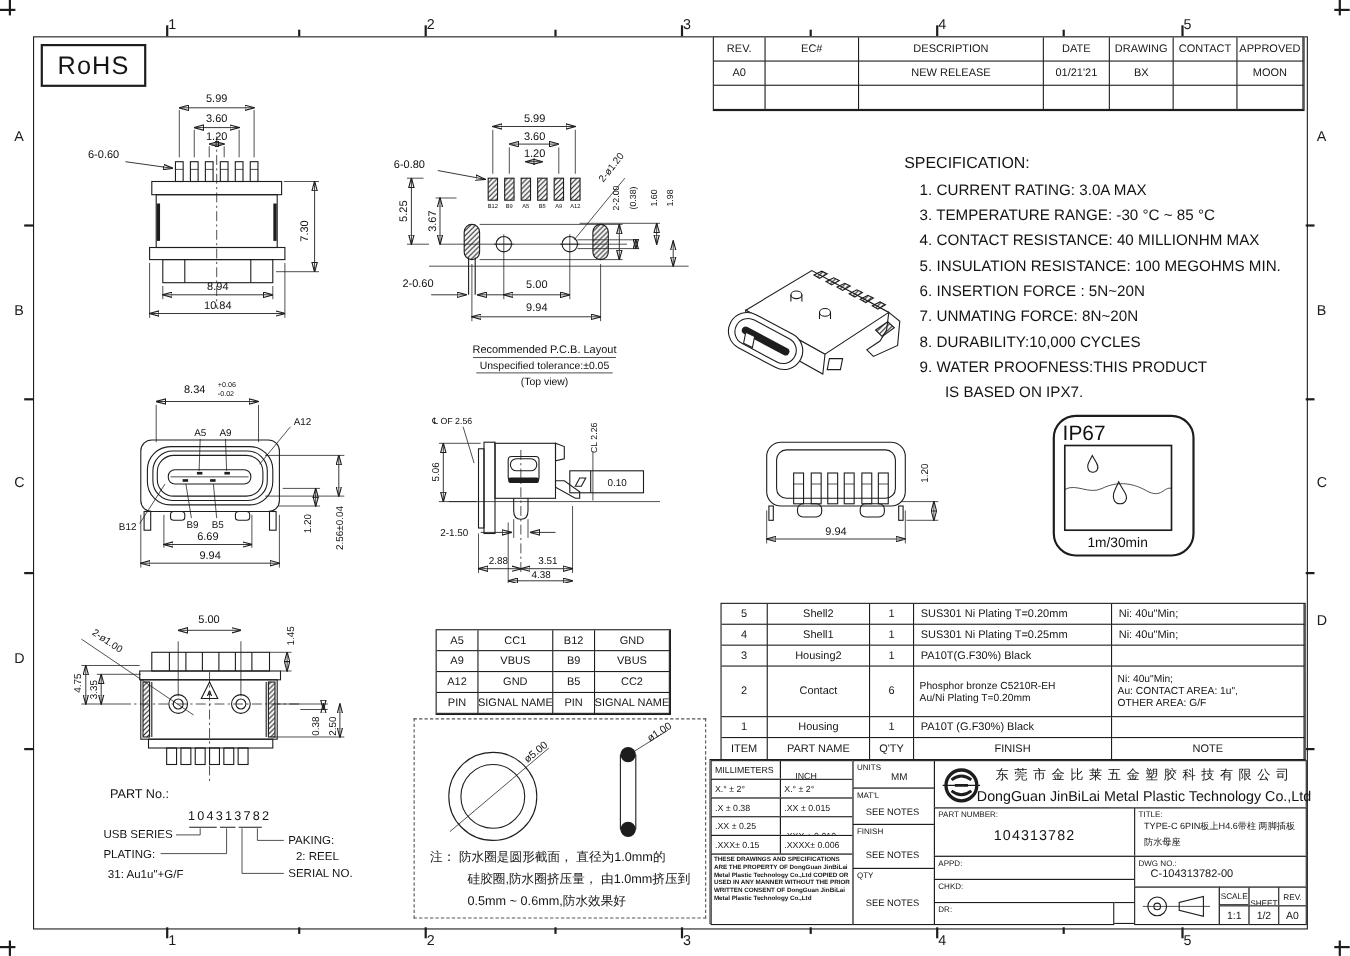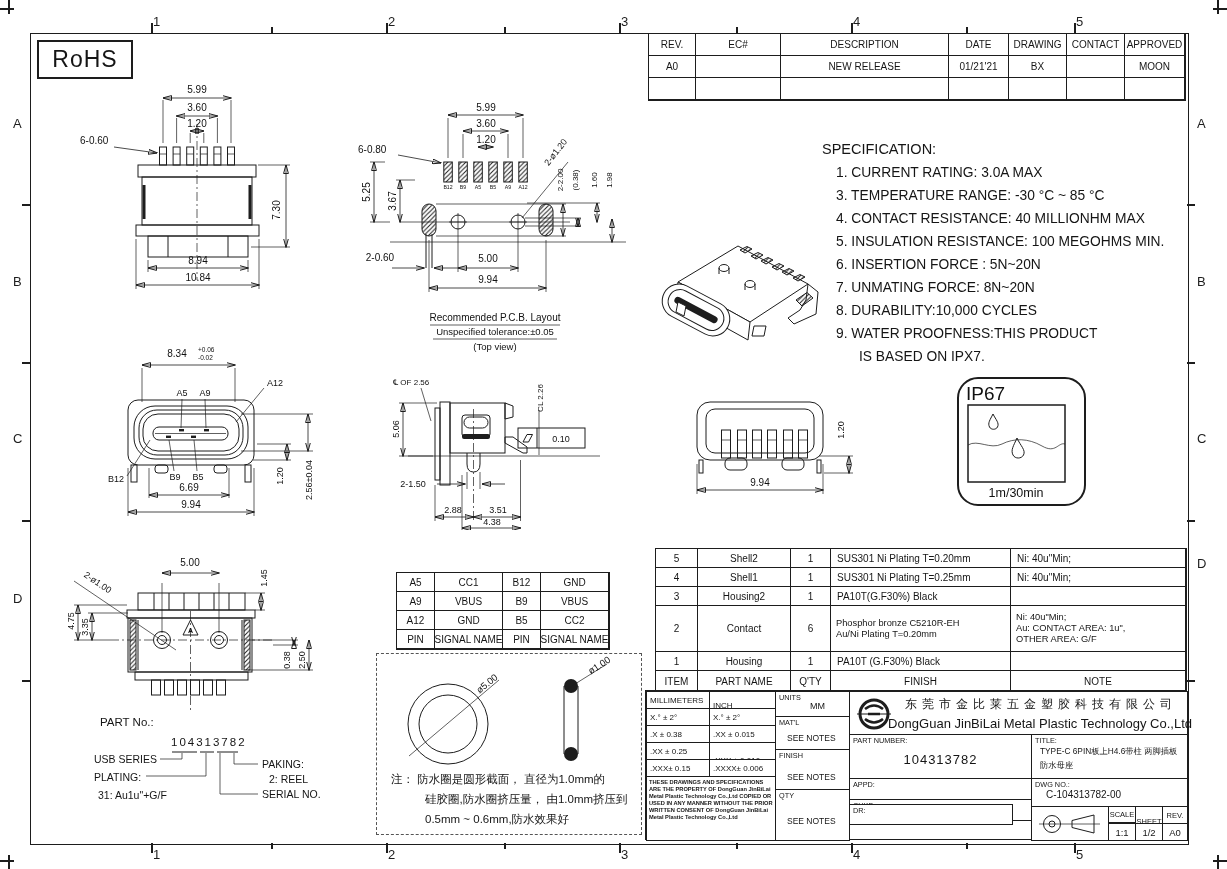--- a/index.html
+++ b/index.html
@@ -573,21 +573,21 @@
   <div class="tl"></div>
   <div>ITEM</div>
   <div>PART NAME</div>
   <div>Q'TY</div>
   <div>FINISH</div>
   <div>NOTE</div>
 </div>
 
 <div class="abs" style="left:645px;top:690px;width:542px;height:150px;border:1.6px solid #1d1d1d;box-sizing:border-box">
   <div class="tb" style="left:0;top:0;width:64px;height:18px;font-size:8px;display:flex;align-items:center;padding-left:3px">MILLIMETERS</div>
-  <div class="tb" style="left:63px;top:0;width:67px;height:29px;font-size:8px;display:flex;align-items:center;padding-left:3px">INCH</div>
+  <div class="tb" style="left:63px;top:0;width:67px;height:29px;font-size:8px;display:flex;align-items:center;padding-left:13px">INCH</div>
   <div class="tb" style="left:0;top:17px;width:64px;height:18px;font-size:8px;display:flex;align-items:center;padding-left:3px">X.° ± 2°</div>
   <div class="tb" style="left:63px;top:17px;width:67px;height:18px;font-size:8px;display:flex;align-items:center;padding-left:3px">X.° ± 2°</div>
   <div class="tb" style="left:0;top:34px;width:64px;height:18px;font-size:8px;display:flex;align-items:center;padding-left:3px">.X ± 0.38</div>
   <div class="tb" style="left:63px;top:34px;width:67px;height:18px;font-size:8px;display:flex;align-items:center;padding-left:3px">.XX ± 0.015</div>
   <div class="tb" style="left:0;top:51px;width:64px;height:18px;font-size:8px;display:flex;align-items:center;padding-left:3px">.XX ± 0.25</div>
   <div class="tb" style="left:63px;top:51px;width:67px;height:36px;font-size:8px;display:flex;align-items:center;padding-left:3px">.XXX ± 0.010</div>
   <div class="tb" style="left:0;top:68px;width:64px;height:18px;font-size:8px;display:flex;align-items:center;padding-left:3px">.XXX± 0.15</div>
   <div class="tb" style="left:63px;top:68px;width:67px;height:18px;font-size:8px;display:flex;align-items:center;padding-left:3px">.XXXX± 0.006</div>
   <div class="tb" style="left:0;top:85px;width:130px;height:65px;font-size:5.7px;line-height:6.9px;padding:2px;font-weight:bold">THESE DRAWINGS AND SPECIFICATIONS ARE THE PROPERTY OF DongGuan JinBiLai Metal Plastic Technology Co.,Ltd COPIED OR USED IN ANY MANNER WITHOUT THE PRIOR WRITTEN CONSENT OF DongGuan JinBiLai Metal Plastic Technology Co.,Ltd</div>
   <div class="tb" style="left:129px;top:0;width:75px;height:26px">
@@ -623,21 +623,21 @@
     <span class="lbl">TITLE:</span>
     <div class="abs" style="left:8px;top:11px;font-size:8.3px;white-space:nowrap">TYPE-C 6PIN板上H4.6带柱 两脚插板</div>
     <div class="abs" style="left:8px;top:25px;font-size:8.3px">防水母座</div>
   </div>
   <div class="tb" style="left:203px;top:87px;width:183px;height:22px">
     <span class="lbl">APPD:</span>
   </div>
   <div class="tb" style="left:203px;top:108px;width:183px;height:22px">
     <span class="lbl">CHKD:</span>
   </div>
-  <div class="tb" style="left:203px;top:113px;width:164px;height:21px">
+  <div class="tb" style="left:203px;top:129px;width:164px;height:21px">
     <span class="lbl">DR:</span>
   </div>
   <div class="tb" style="left:385px;top:87px;width:157px;height:29px">
     <span class="lbl">DWG NO.:</span>
     <div class="abs" style="left:14px;top:10px;font-size:10px">C-104313782-00</div>
   </div>
   <div class="tb" style="left:385px;top:115px;width:78px;height:35px">
     <svg class="abs" style="left:6px;top:3px" width="64" height="28" viewBox="0 0 64 28">
       <line x1="1" y1="14" x2="62" y2="14" class="thin"></line>
       <circle cx="14" cy="14" r="8.5"></circle>

